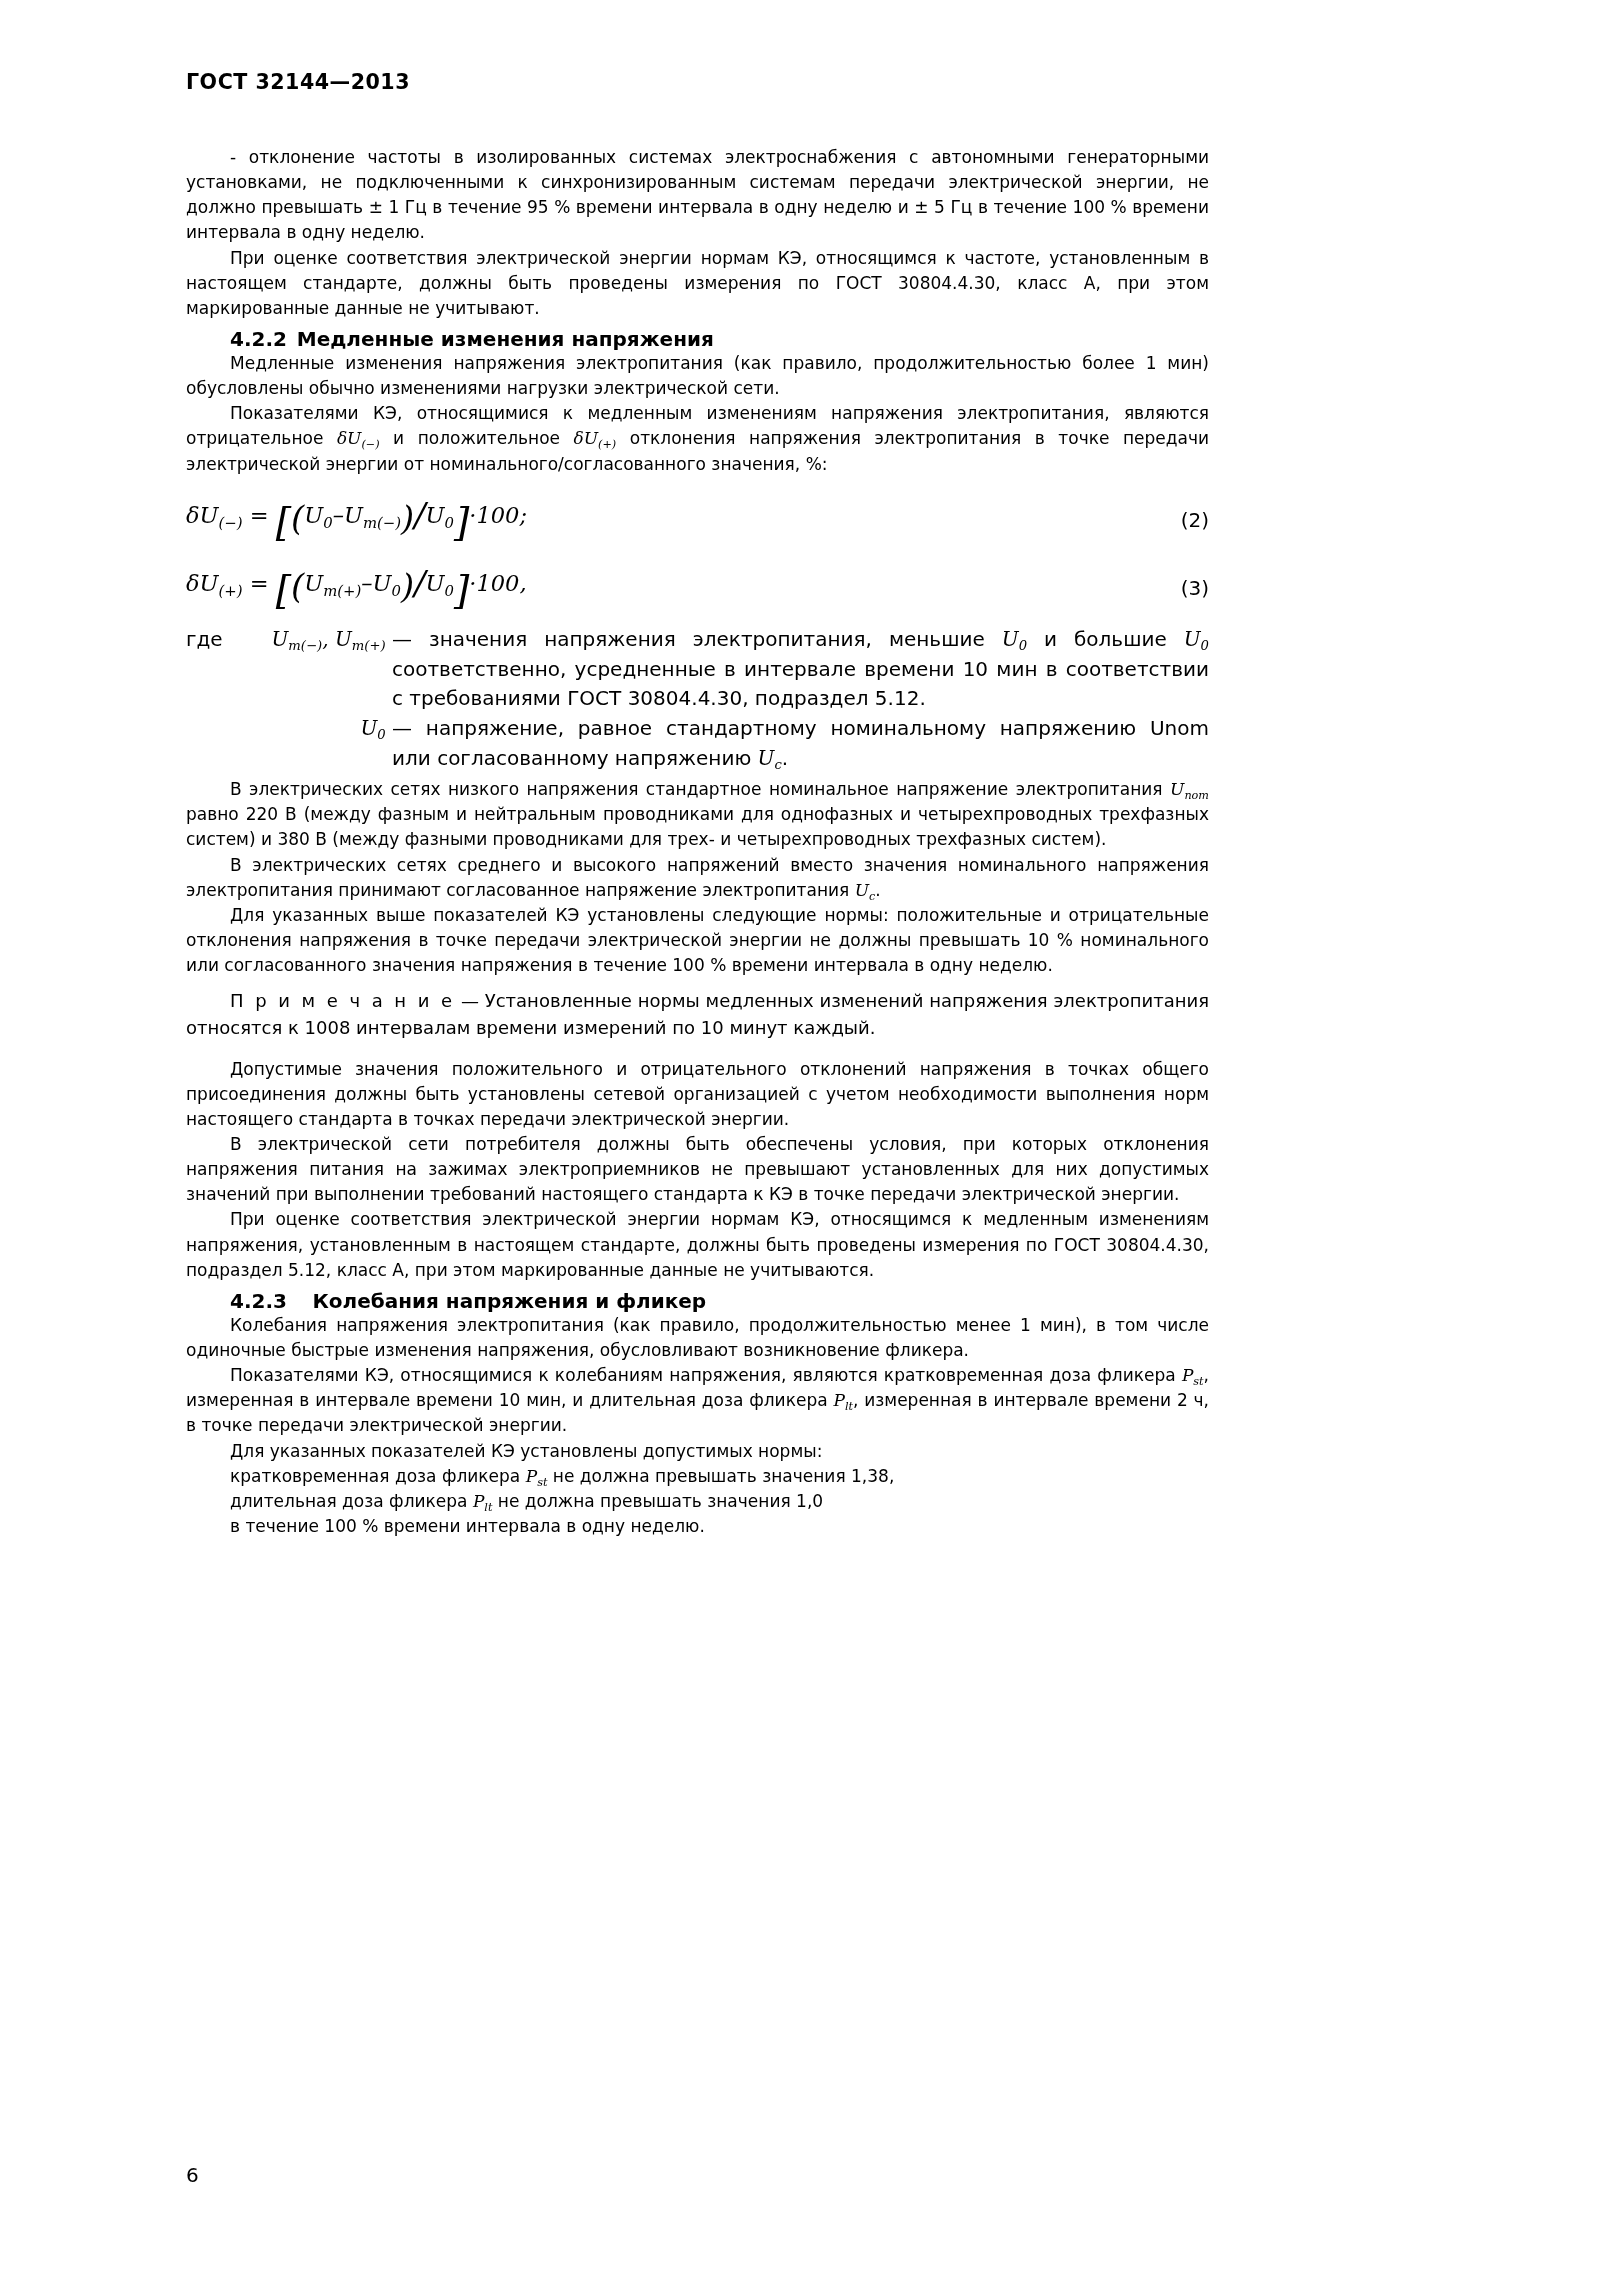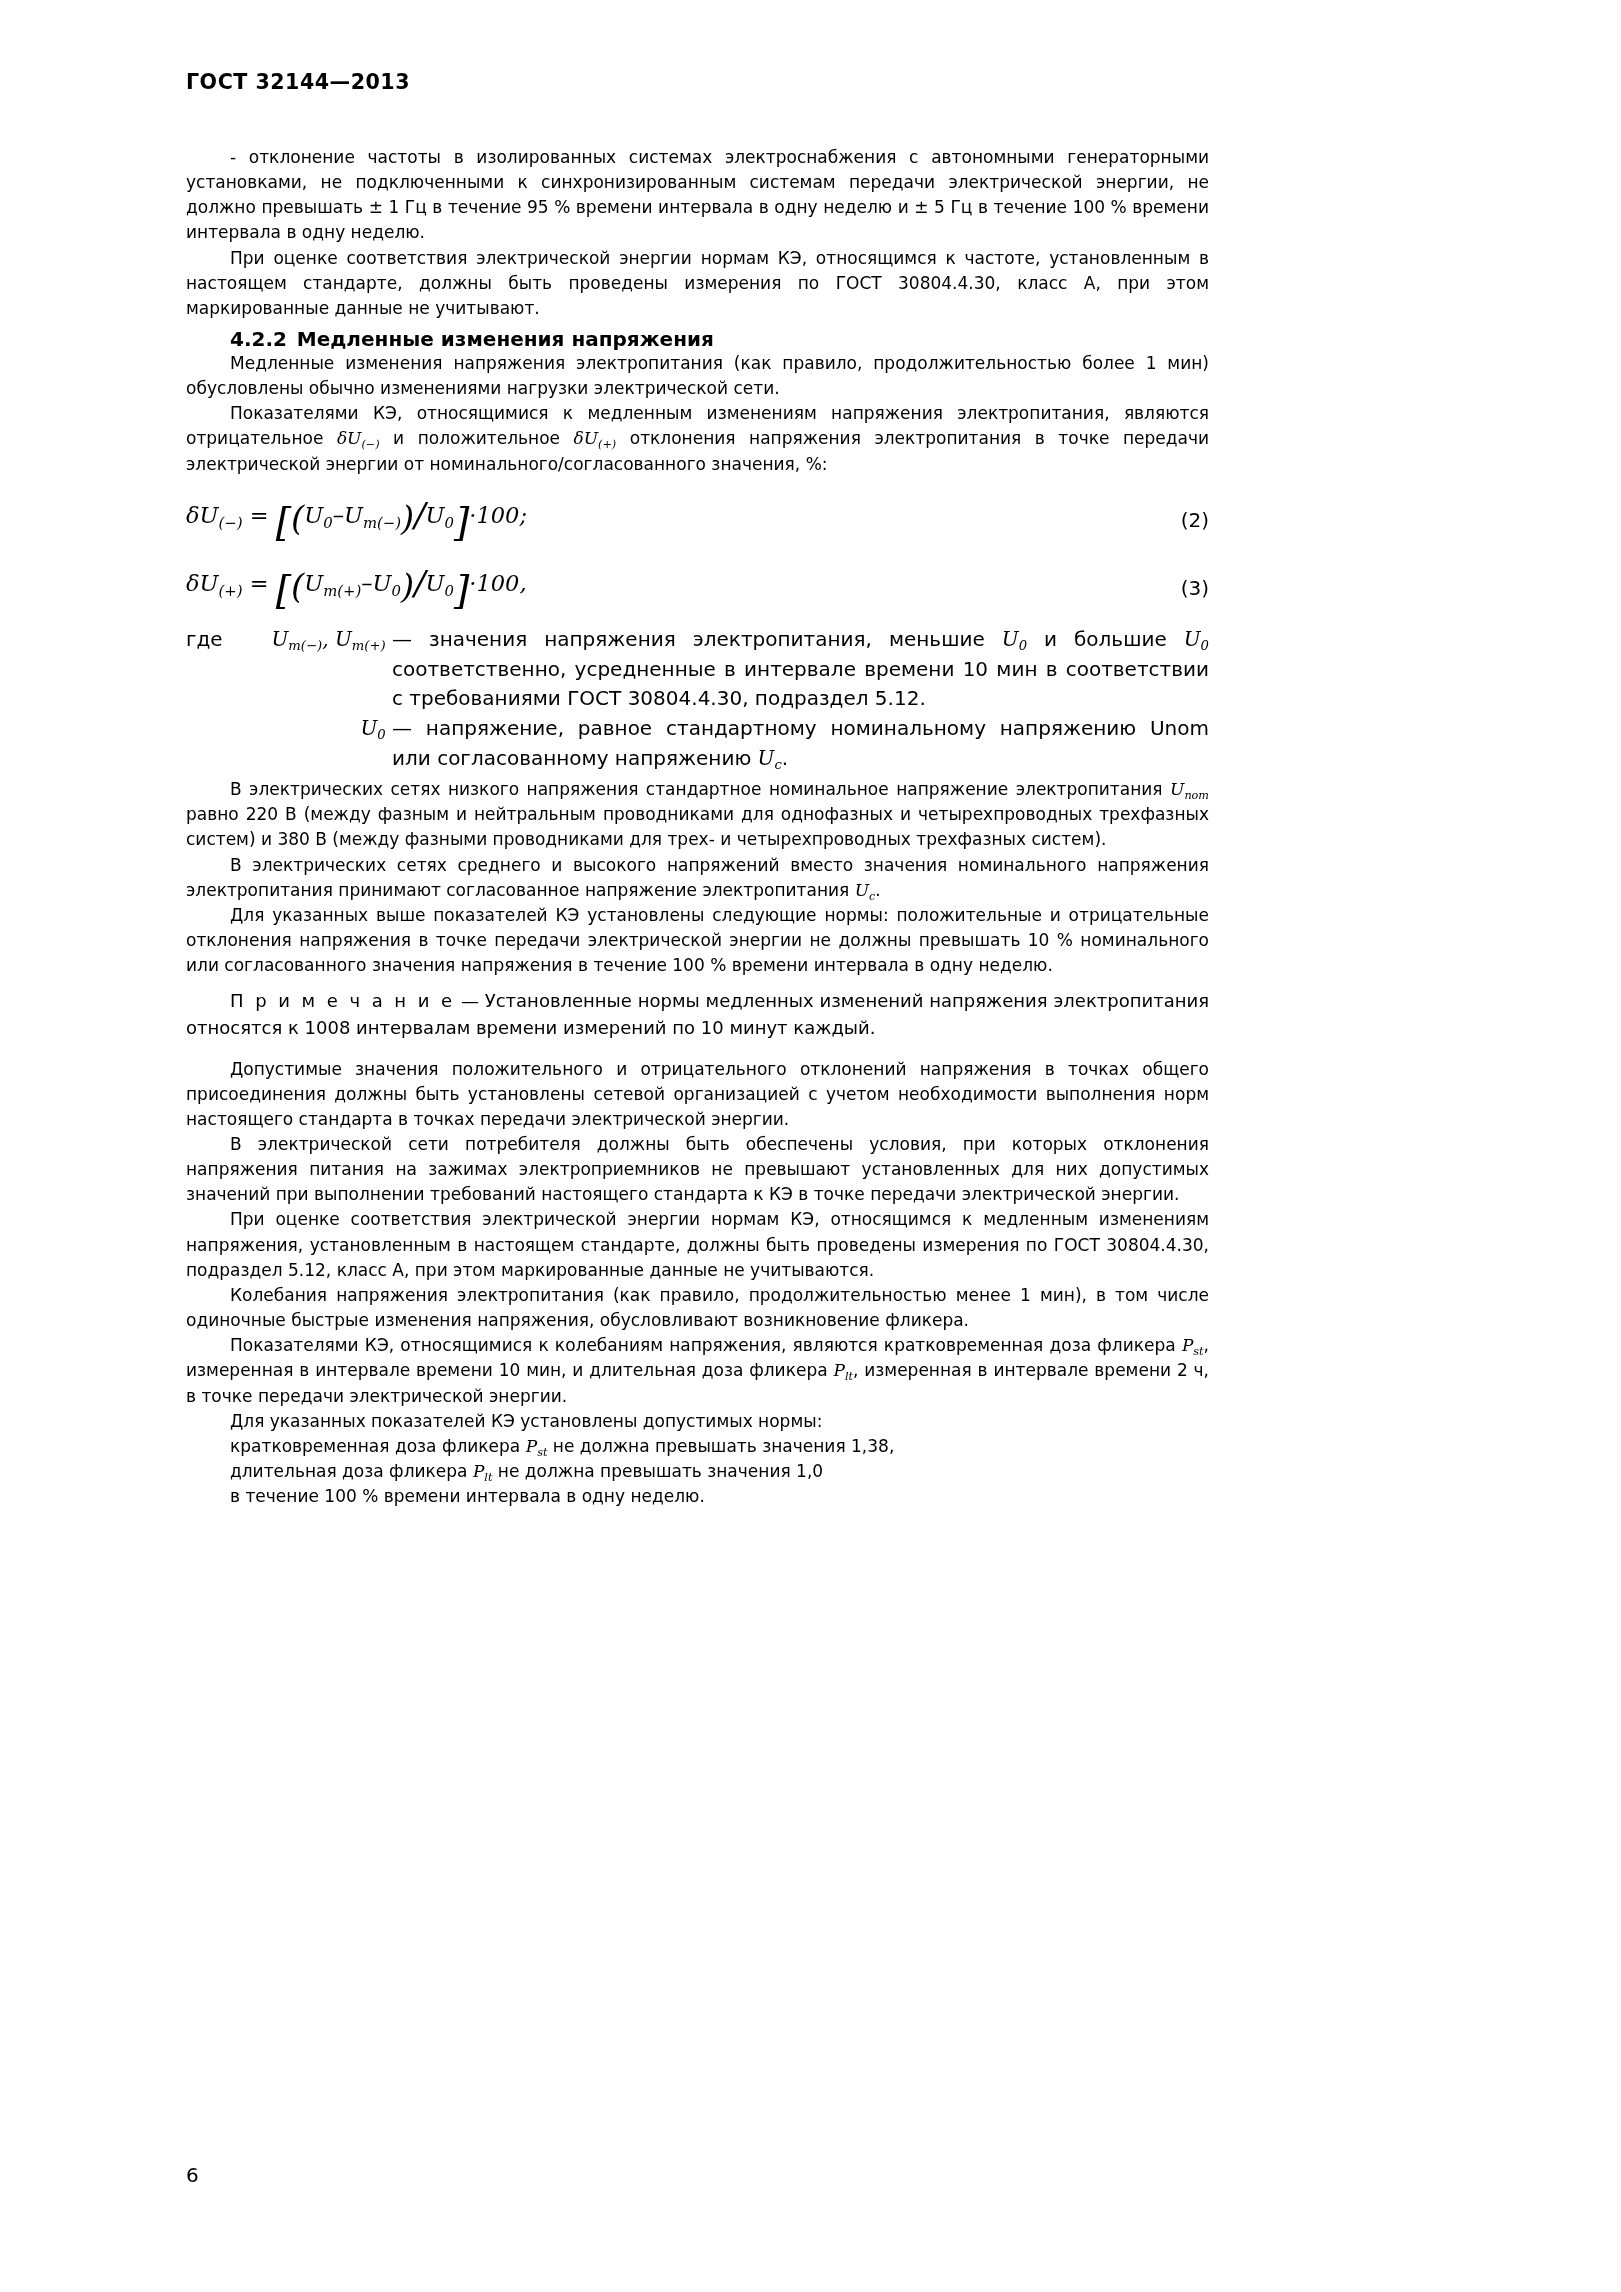--- a/index.html
+++ b/index.html
@@ -158,20 +158,23 @@
   <p class="indent">Для указанных выше показателей КЭ установлены следующие нормы: положительные и отрицательные отклонения напряжения в точке передачи электрической энергии не должны превышать 10 % номинального или согласованного значения напряжения в течение 100 % времени интервала в одну неделю.</p>
 
   <p class="note note-first"><span class="sp">П р и м е ч а н и е</span><span> — Установленные нормы медленных изменений напряжения электропитания относятся к 1008 интервалам времени измерений по 10 минут каждый.</span></p>
 
   <p class="indent">Допустимые значения положительного и отрицательного отклонений напряжения в точках общего присоединения должны быть установлены сетевой организацией с учетом необходимости выполнения норм настоящего стандарта в точках передачи электрической энергии.</p>
 
   <p class="indent">В электрической сети потребителя должны быть обеспечены условия, при которых отклонения напряжения питания на зажимах электроприемников не превышают установленных для них допустимых значений при выполнении требований настоящего стандарта к КЭ в точке передачи электрической энергии.</p>
 
   <p class="indent">При оценке соответствия электрической энергии нормам КЭ, относящимся к медленным изменениям напряжения, установленным в настоящем стандарте, должны быть проведены измерения по ГОСТ 30804.4.30, подраздел 5.12, класс А, при этом маркированные данные не учитываются.</p>
 
+  <div class="section-head">
+    <span class="num-wide">4.2.3</span><span>Колебания напряжения и фликер</span>
+  </div>
 
   <p class="indent">Колебания напряжения электропитания (как правило, продолжительностью менее 1 мин), в том числе одиночные быстрые изменения напряжения, обусловливают возникновение фликера.</p>
 
   <p class="indent"><span>Показателями КЭ, относящимися к колебаниям напряжения, являются кратковременная доза фликера </span><span class="ital"><i>P</i><sub><i>st</i></sub></span><span>, измеренная в интервале времени 10 мин, и длительная доза фликера </span><span class="ital"><i>P</i><sub><i>lt</i></sub></span><span>, измеренная в интервале времени 2 ч, в точке передачи электрической энергии.</span></p>
 
   <p class="indent">Для указанных показателей КЭ установлены допустимых нормы:</p>
 
   <p class="indent"><span>кратковременная доза фликера </span><span class="ital"><i>P</i><sub><i>st</i></sub></span><span> не должна превышать значения 1,38,</span></p>
 
   <p class="indent"><span>длительная доза фликера </span><span class="ital"><i>P</i><sub><i>lt</i></sub></span><span> не должна превышать значения 1,0</span></p>

